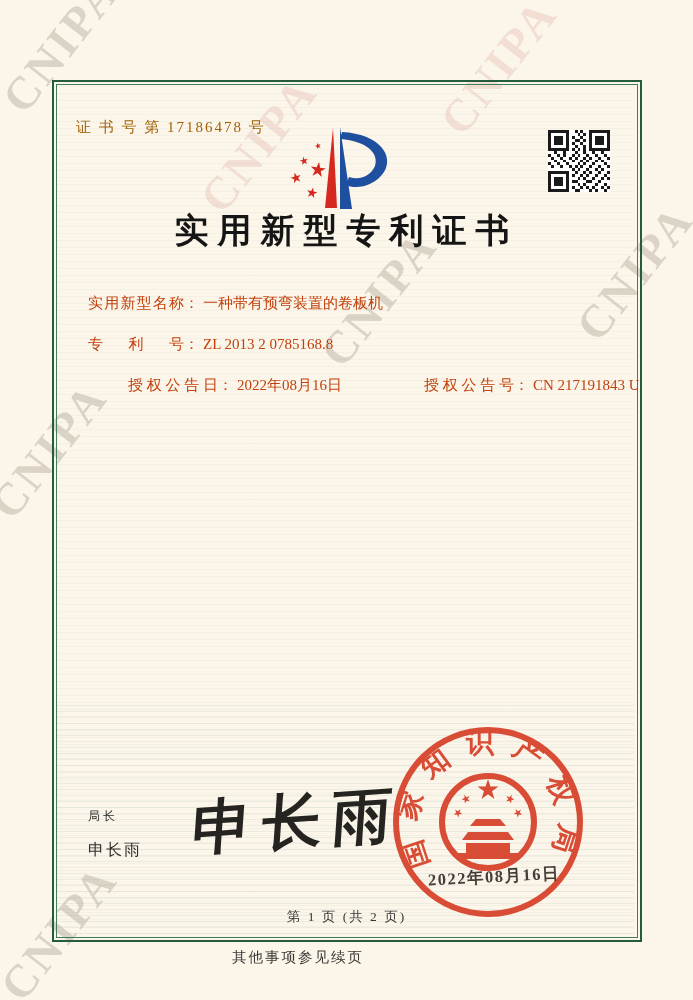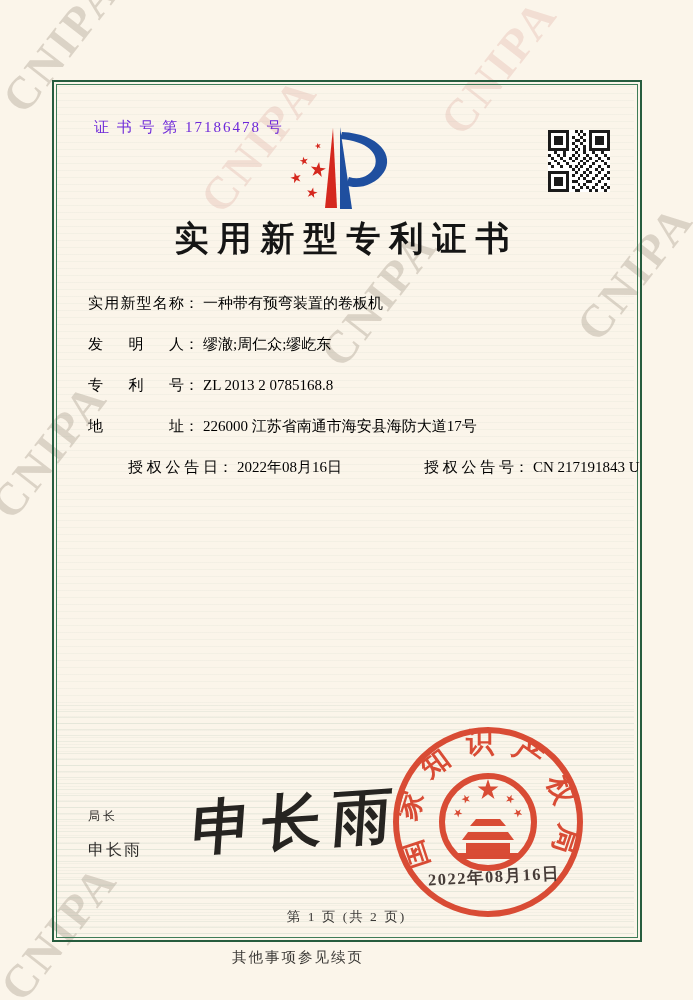--- a/index.html
+++ b/index.html
@@ -15,28 +15,28 @@
   .wm.pink{color:rgba(218,160,152,.28);}
   
   .frame{position:absolute;left:52px;top:80px;width:586px;height:858px;
          border:2px solid #265c3e;}
   .frame-inner{position:absolute;inset:2px;border:1px solid #3f7c58;}
   .guilloche{position:absolute;left:56px;top:84px;width:578px;height:850px;
     background:repeating-linear-gradient(0deg,rgba(143,170,152,.07) 0 1px,transparent 1px 7px);}
   .guilloche-band{position:absolute;left:56px;top:700px;width:578px;height:234px;
     background:repeating-linear-gradient(0deg,rgba(130,165,145,.12) 0 1px,transparent 1px 6px);}
   
-  .cert-no{position:absolute;left:76px;top:118px;font-size:15px;letter-spacing:2px;color:#6d28d9;margin-left:18px;}
+  .cert-no{position:absolute;left:76px;top:118px;font-size:15px;letter-spacing:2px;color:#a16207;}
   .qr{position:absolute;left:548px;top:130px;width:62px;height:62px;}
   .logo{position:absolute;left:268px;top:124px;width:160px;height:95px;}
-  .title{position:absolute;left:0;top:216px;width:693px;text-align:center;
+  .title{position:absolute;left:0;top:208px;width:693px;text-align:center;
          font-size:34px;font-weight:bold;letter-spacing:9px;color:#151515;}
   
   .fields{position:absolute;left:88px;top:294px;width:530px;}
-  .row{height:41px;font-size:15px;color:#000000;white-space:nowrap;}
+  .row{height:41px;font-size:15px;color:#c2410c;white-space:nowrap;}
   .flabel{display:inline-block;width:96px;text-align:justify;text-align-last:justify;
           text-justify:inter-character;vertical-align:bottom;}
   .flabel.short{width:90px;margin-left:40px;}
   .colon{margin-right:4px;}
   .gap2{display:inline-block;width:42px;}
   
   .body-text{position:absolute;left:88px;top:584px;width:518px;
              font-size:14.5px;line-height:29px;color:#3b3936;text-align:justify;}
   .body-text p{margin:0;text-indent:2em;}
   
@@ -96,27 +96,21 @@
     <use href="#star" fill="#d5281e" transform="translate(44,69) rotate(12) scale(5.6)"></use>
   </svg>
 
   <div class="title">实用新型专利证书</div>
 
   <div class="fields">
     <div class="row">
       <span class="flabel">实用新型名称</span><span class="colon">：</span><span>一种带有预弯装置的卷板机</span>
     </div>
     <div class="row">
-      <span class="flabel">发明人</span><span class="colon">：</span><span>缪澈;周仁众;缪屹东</span>
-    </div>
-    <div class="row">
       <span class="flabel">专利号</span><span class="colon">：</span><span>ZL 2013 2 0785168.8</span>
-    </div>
-    <div class="row">
-      <span class="flabel">地址</span><span class="colon">：</span><span>226000 江苏省南通市海安县海防大道17号</span>
     </div>
     <div class="row">
       <span class="flabel short">授权公告日</span><span class="colon">：</span><span>2022年08月16日</span><span class="gap2"></span><span class="flabel short">授权公告号</span><span class="colon">：</span><span>CN 217191843 U</span>
     </div>
   </div>
 
 
   <div class="sig-title">局长</div>
   <div class="sig-name">申长雨</div>
   <div class="sig-script">申长雨</div>

